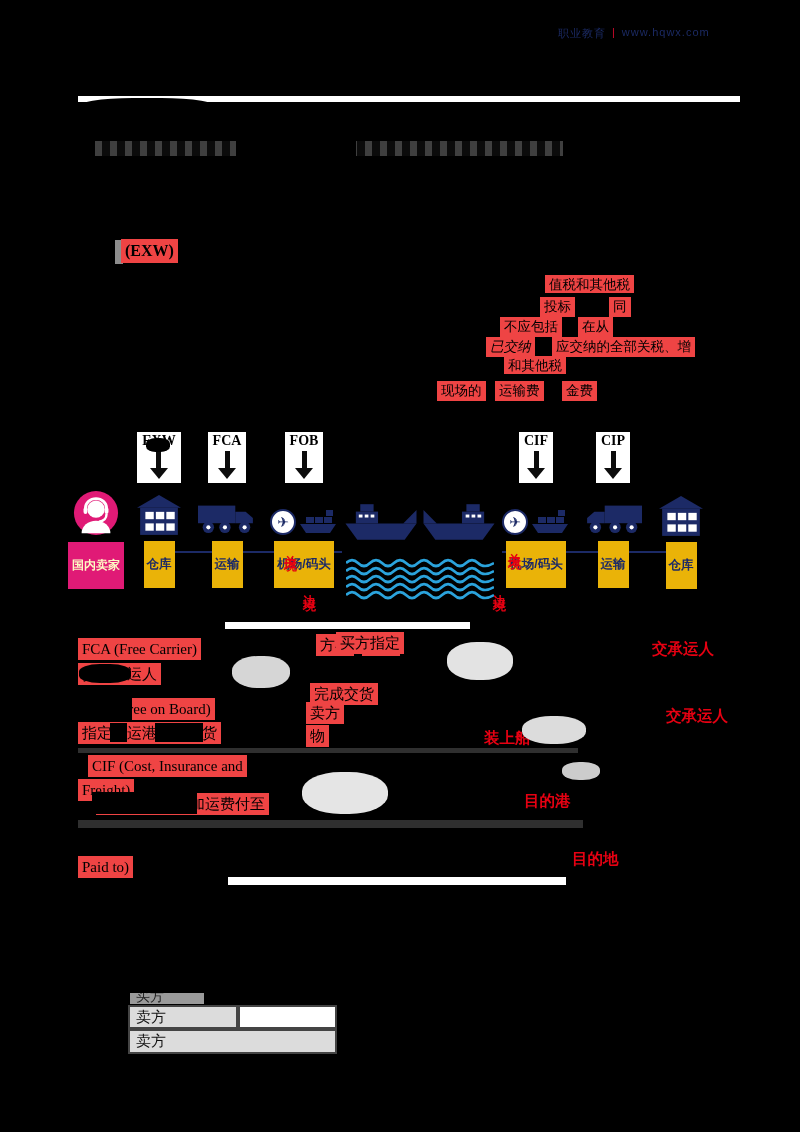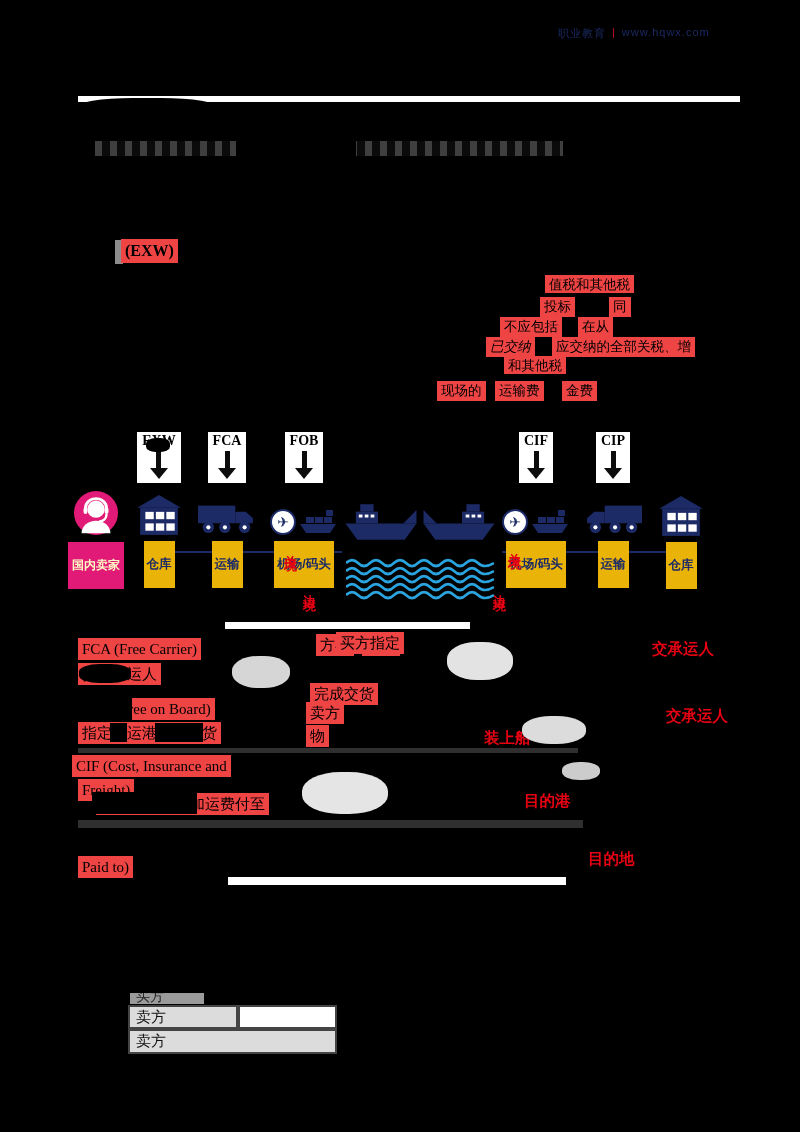--- a/index.html
+++ b/index.html
@@ -306,31 +306,31 @@
   <div class="chip" style="left:78px;top:722px;">指定装运港船上交货</div>
   <div class="blob" style="left:110px;top:723px;width:17px;height:19px;border-radius:0;"></div>
   <div class="blob" style="left:155px;top:723px;width:48px;height:19px;border-radius:0;"></div>
   <div class="chip" style="left:306px;top:702px;">卖方</div>
   <div class="chip" style="left:306px;top:725px;">物</div>
   <span class="red" style="left:666px;top:706px;">交承运人</span>
   <span class="red" style="left:484px;top:728px;">装上船</span>
   <div class="tex" style="left:522px;top:716px;width:64px;height:28px;background:#dcdcdc;"></div>
 
   <div class="grayband" style="left:78px;top:748px;width:500px;height:5px;"></div>
-  <div class="chip" style="left:72px;top:755px;">CIF (Cost, Insurance and</div>
+  <div class="chip" style="left:88px;top:755px;">CIF (Cost, Insurance and</div>
   <div class="chip" style="left:78px;top:779px;">Freight)</div>
   <div class="chip" style="left:96px;top:793px;">成本、保险费加运费付至</div>
   <div class="blob" style="left:92px;top:792px;width:105px;height:22px;border-radius:0;"></div>
   <span class="red" style="left:524px;top:791px;">目的港</span>
   <div class="tex" style="left:302px;top:772px;width:86px;height:42px;background:#e5e5e5;"></div>
   <div class="tex" style="left:562px;top:762px;width:38px;height:18px;background:#cccccc;"></div>
   <div class="grayband" style="left:78px;top:820px;width:505px;height:8px;"></div>
 
   <div class="chip" style="left:78px;top:856px;">Paid to)</div>
-  <span class="red" style="left:588px;top:849px;">目的地</span>
+  <span class="red" style="left:572px;top:849px;">目的地</span>
   <div class="wline" style="left:228px;top:877px;width:338px;height:8px;"></div>
 
   <div class="partialrow">
     <span style="position:relative;top:-6px;">买方</span>
   </div>
   <div class="cell" style="left:128px;top:1005px;width:110px;height:24px;">
     <span>卖方</span>
   </div>
   <div class="cell white" style="left:238px;top:1005px;width:99px;height:24px;"></div>
   <div class="cell" style="left:128px;top:1029px;width:209px;height:25px;">

